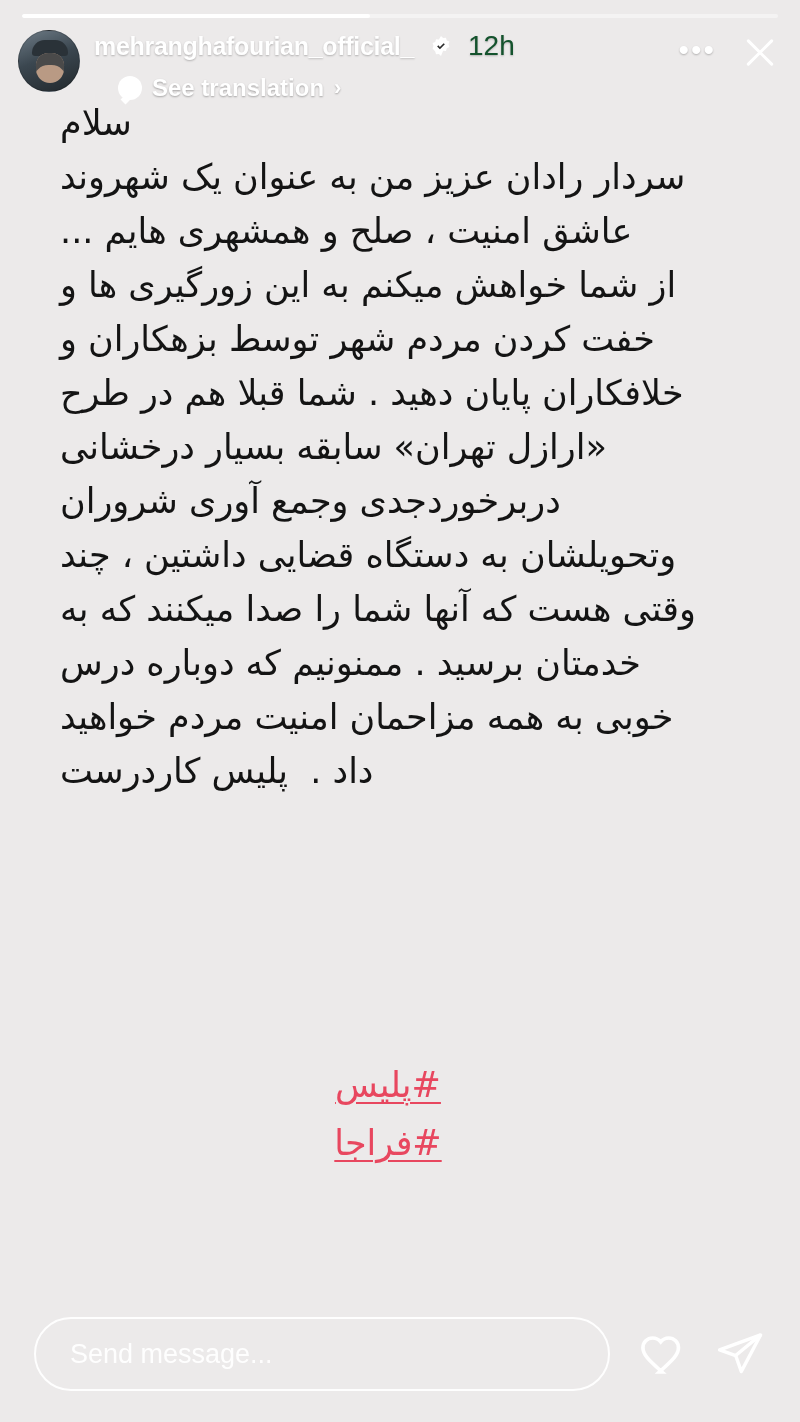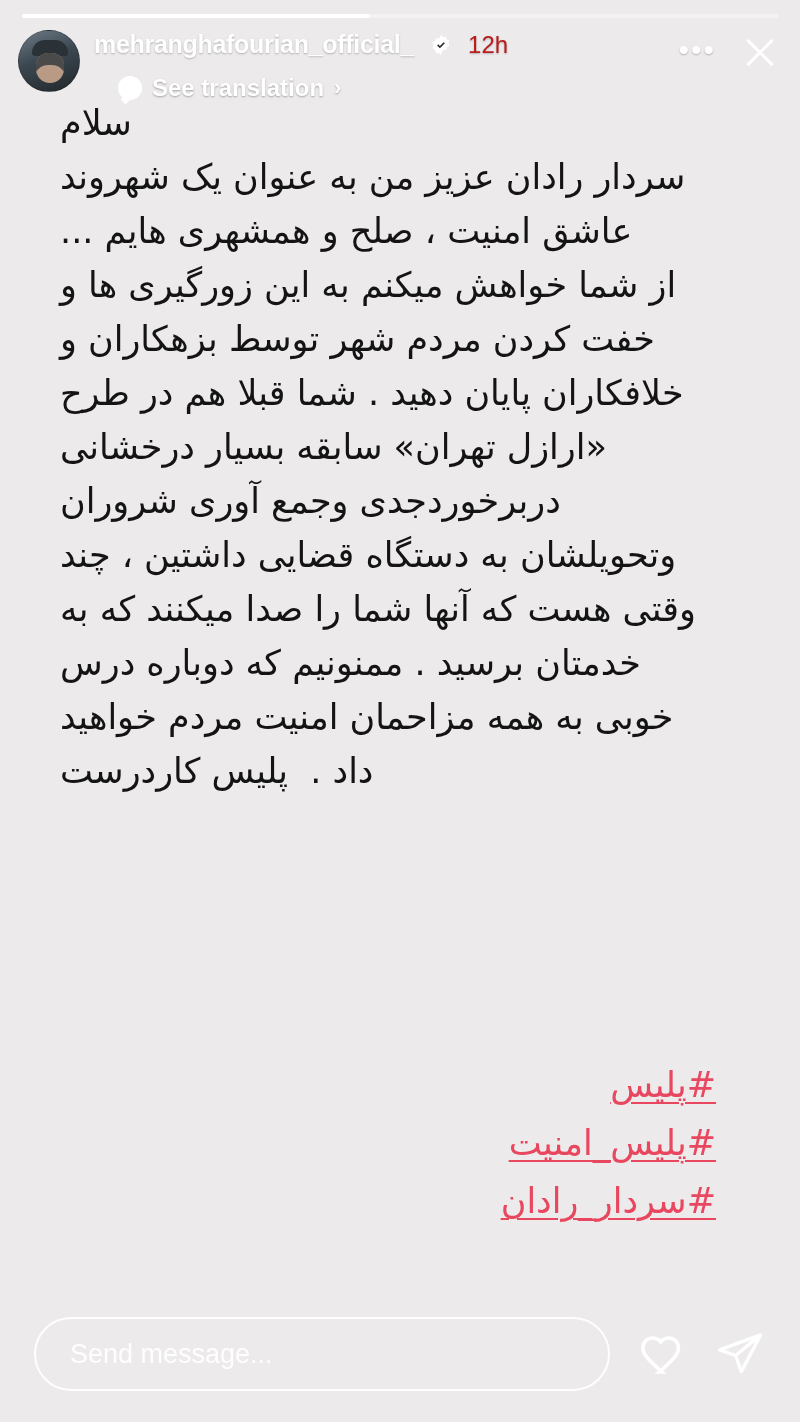--- a/index.html
+++ b/index.html
@@ -94,22 +94,22 @@
     font-weight: bold;
     letter-spacing: -0.3px;
     text-shadow: 0 1px 2px rgba(0,0,0,0.25);
   }
   .verified {
     width: 22px; height: 22px;
     flex: 0 0 auto;
     display: inline-block;
   }
   .timestamp {
-    color: #b91c1c;
-    font-size: 24px;
+    color: #14532d;
+    font-size: 28px;
     text-shadow: 0 1px 2px rgba(0,0,0,0.25);
   }
   .more-btn {
     margin-left: auto;
     color: #ffffff;
     font-size: 30px;
     line-height: 20px;
     letter-spacing: 2px;
     padding: 10px 14px 18px 14px;
     cursor: pointer;
@@ -186,21 +186,21 @@
     letter-spacing: 0px;
     white-space: pre-wrap;
     word-break: normal;
   }
   .hashtags {
     position: absolute;
     left: 60px;
     right: 84px;
     top: 1056px;
     direction: rtl;
-    text-align: right;
+    text-align: center;
     font-family: "DejaVu Sans", sans-serif;
     font-size: 35px;
     line-height: 58px;
     color: #e8475f;
   }
   .hashtags div {
     text-decoration: underline;
     text-underline-offset: 5px;
     text-decoration-thickness: 2px;
     cursor: pointer;
@@ -271,22 +271,21 @@
     <span class="translate-label">See translation</span>
     <span class="translate-chevron">›</span>
   </div>
 
   <div class="story-text">سلام
 سردار رادان عزیز من به عنوان یک شهروند عاشق امنیت ، صلح و همشهری هایم ...
 از شما خواهش میکنم به این زورگیری ها و خفت کردن مردم شهر توسط بزهکاران و خلافکاران پایان دهید . شما قبلا هم در طرح «ارازل تهران» سابقه بسیار درخشانی دربرخوردجدی وجمع آوری شروران وتحویلشان به دستگاه قضایی داشتین ، چند وقتی هست که آنها شما را صدا میکنند که به خدمتان برسید . ممنونیم که دوباره درس خوبی به همه مزاحمان امنیت مردم خواهید داد .  پلیس کاردرست</div>
 
   <div class="hashtags" id="hashtags" style="color: rgb(232, 71, 95);">
       <div>#پلیس</div>
-      <div>#پلیس_امنیت</div>
-      <div>#سردار_رادان</div>
+      <div>#فراجا</div>
     </div>
 
   <div class="bottom-bar">
     <input class="msg-input" type="text" placeholder="Send message..." style="">
     <div class="icon-btn">
       <svg viewBox="0 0 24 24" width="52" height="52">
         <path fill="none" stroke="#ffffff" stroke-width="1.7" d="M12 20.3l-1.3-1.2C6.1 14.9 3.2 12.3 3.2 9.1 3.2 6.6 5.2 4.6 7.7 4.6c1.4 0 2.8.7 3.7 1.8.9-1.1 2.3-1.8 3.7-1.8 2.5 0 4.5 2 4.5 4.5 0 3.2-2.9 5.8-7.5 10l-1.3 1.2z"></path>
       </svg>
     </div>
     <div class="icon-btn">

